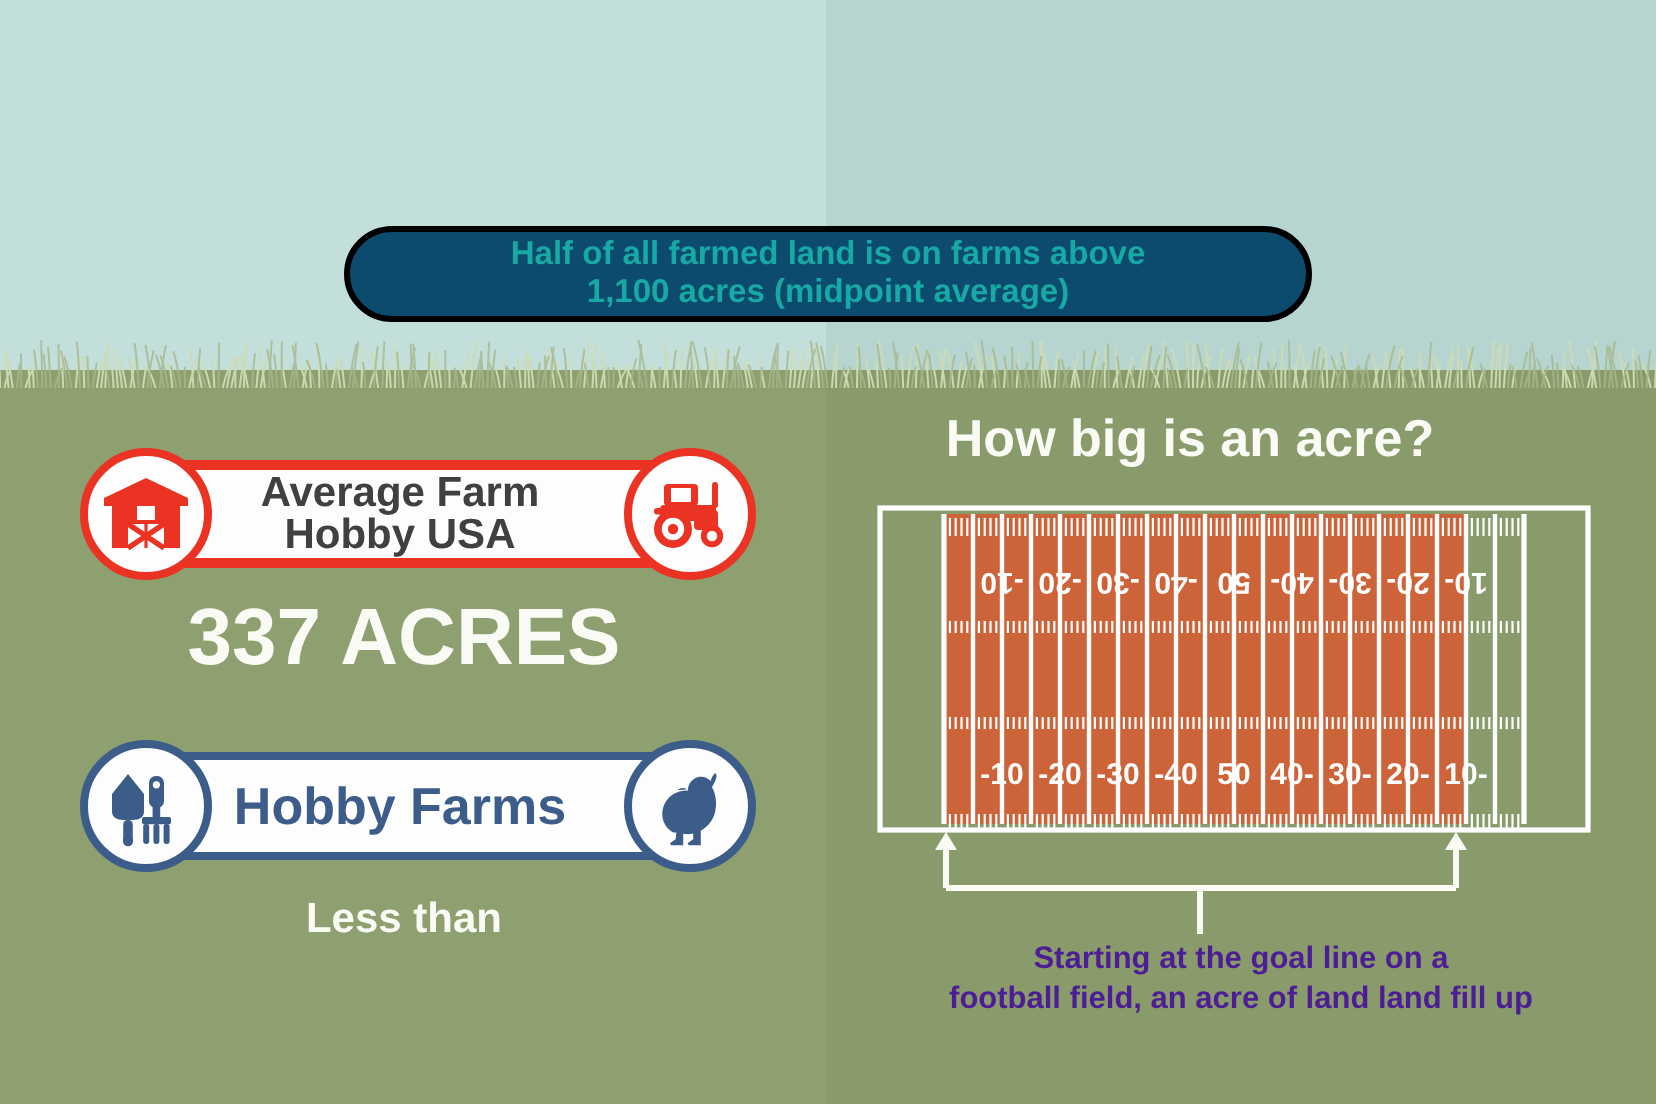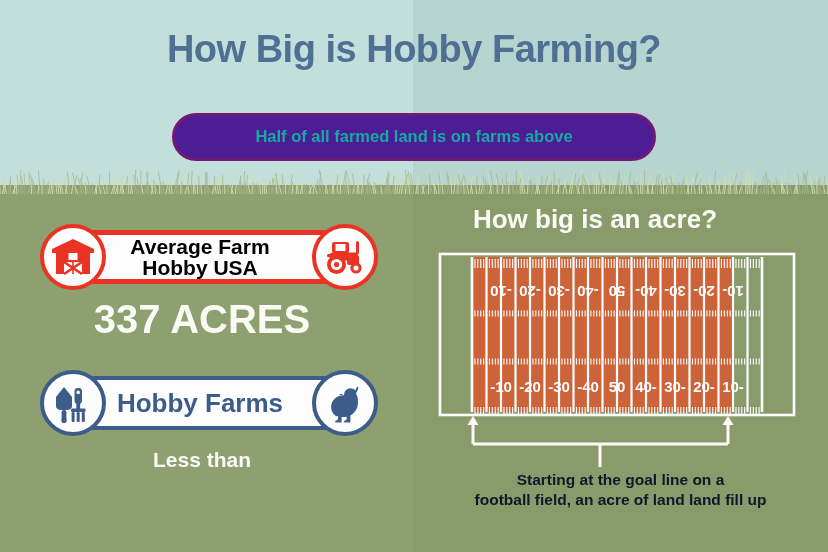--- a/index.html
+++ b/index.html
@@ -25,21 +25,21 @@
   
   .title{
     position:absolute;left:0;top:28px;width:828px;text-align:center;
     font-size:38px;font-weight:bold;color:#4f7093;letter-spacing:-0.5px;
     white-space:nowrap;
   }
 
   
   .callout{
     position:absolute;left:172px;top:113px;width:484px;height:48px;
-    background:#4c1d95;border:3px solid #701a75;border-radius:26px;
+    background:#0c4a6e;border:3px solid #000000;border-radius:26px;
     box-sizing:border-box;display:flex;align-items:center;justify-content:center;
   }
   .callout-text{
     color:#17a9a4;font-size:16.5px;font-weight:bold;line-height:1.18;
     text-align:center;
   }
 
   
   .badge{position:absolute;height:66px;}
   .badge .bar{
@@ -54,21 +54,21 @@
     position:absolute;top:0;width:66px;height:66px;border-radius:50%;
     background:#fdfdfd;box-sizing:border-box;
   }
   .badge .circ.left{left:18px;}
   .badge .circ.right{left:290px;}
   .badge .circ svg{position:absolute;left:0;top:0;}
 
   
   #badge-avg{left:22px;top:224px;width:360px;}
   #badge-avg .bar{border-top:5px solid #ea3323;border-bottom:5px solid #ea3323;}
-  #badge-avg .bar-label{color:#000000;font-size:21px;}
+  #badge-avg .bar-label{color:#404040;font-size:21px;}
   #badge-avg .circ{border:4px solid #ea3323;}
 
   
   #badge-hobby{left:22px;top:370px;width:360px;}
   #badge-hobby .bar{border-top:4px solid #3c5d8a;border-bottom:4px solid #3c5d8a;}
   #badge-hobby .bar-label{color:#3c5d8a;font-size:26px;}
   #badge-hobby .circ{border:4px solid #3c5d8a;}
 
   .bignum{
     position:absolute;left:0;width:404px;text-align:center;color:#fbfbf5;
@@ -84,21 +84,21 @@
     color:#fbfbf5;font-size:26px;font-weight:bold;white-space:nowrap;
   }
   #field-wrap{position:absolute;left:438px;top:252px;width:358px;height:165px;}
   #field-wrap svg{display:block;}
 
   #arrows{position:absolute;left:438px;top:416px;width:358px;height:52px;}
   #arrows svg{display:block;}
 
   .field-caption{
     position:absolute;left:428px;top:470px;width:385px;text-align:center;
-    color:#0f172a;font-size:15.5px;font-weight:bold;line-height:1.28;
+    color:#4c1d95;font-size:15.5px;font-weight:bold;line-height:1.28;
   }
 </style>
 </head>
 <body>
 
 <div id="stage">
 
   <div class="sky"></div>
   <div class="sky-right"></div>
 
@@ -504,25 +504,25 @@
           <path d="M808.6 26 Q807.0 13.6 804.7 5.3"></path>
           <path d="M810.7 26 Q812.2 18.6 814.4 13.7"></path>
           <path d="M819.1 26 Q818.5 17.8 817.7 12.4"></path>
           <path d="M821.2 26 Q820.5 16.2 819.3 9.7"></path>
           <path d="M823.3 26 Q824.1 14.6 825.2 7.0"></path>
           <path d="M829.6 26 Q831.2 17.4 833.7 11.6"></path>
         </g>
     </svg>
   </div>
 
-  <div class="title">How Big is Hobby Farming?</div>
 
   <div class="callout">
     <div class="callout-text">
       <span>Half of all farmed land is on farms above</span><br>
+      <span>1,100 acres (midpoint average)</span>
     </div>
   </div>
 
   <div class="badge" id="badge-avg">
     <div class="bar">
       <div class="bar-label">
         <span>Average Farm</span><br>
         <span>Hobby USA</span>
       </div>
     </div>

